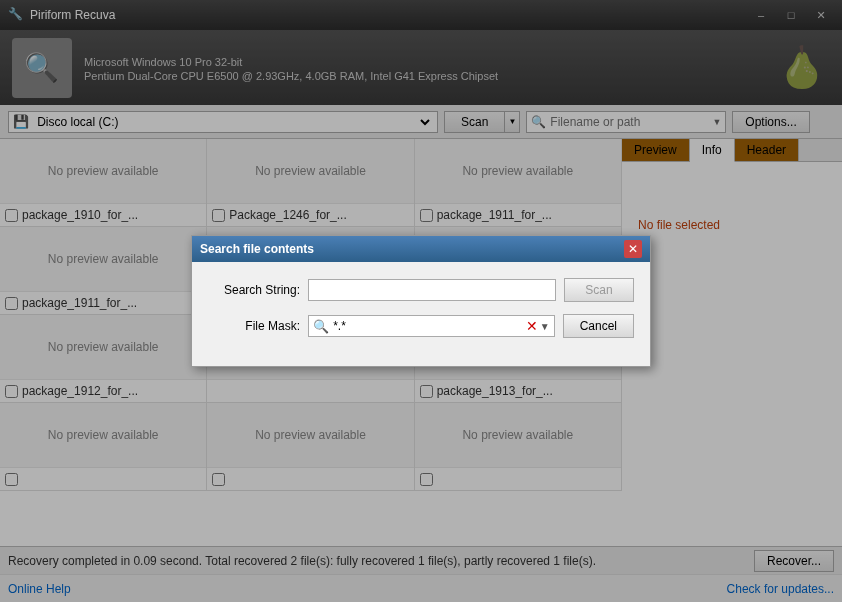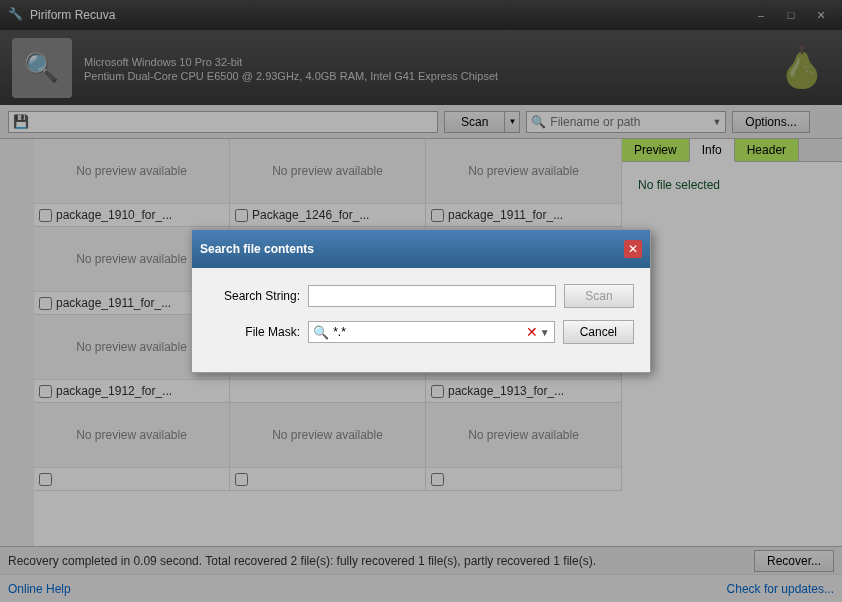--- a/index.html
+++ b/index.html
@@ -116,25 +116,25 @@
       font-size: 11px; color: #333; background: #fff;
       height: 22px;
     }
     .file-checkbox { margin-right: 4px; }
 
     
     .right-panel { width: 220px; background: #fff; }
     .panel-tabs { display: flex; border-bottom: 1px solid #bbb; background: #e8e8e8; }
     .panel-tab {
       padding: 4px 12px; cursor: pointer; border-right: 1px solid #bbb;
-      font-size: 12px; background: #bef264;
+      font-size: 12px; background: #a16207;
     }
     .panel-tab.active { background: #fff; border-bottom: 1px solid #fff; margin-bottom: -1px; }
     .panel-content { padding: 8px; }
-    .no-file-selected { color: #14532d; font-size: 12px; padding: 8px; }
+    .no-file-selected { color: #c2410c; font-size: 12px; padding: 8px; margin-top: 40px; }
 
     
     .statusbar {
       background: #e8e8e8; border-top: 1px solid #bbb;
       height: 28px; display: flex; align-items: center;
       padding: 0 8px; justify-content: space-between;
       font-size: 11px; color: #333;
     }
     .recover-btn {
       background: linear-gradient(to bottom, #f5f5f5, #e0e0e0);
@@ -156,21 +156,21 @@
       background: rgba(0,0,0,0.3); display: flex; align-items: center; justify-content: center;
       z-index: 1000;
     }
     .modal {
       background: #f0f0f0; border: 1px solid #999;
       box-shadow: 3px 3px 10px rgba(0,0,0,0.4);
       width: 460px;
     }
     .modal-titlebar {
       background: linear-gradient(to bottom, #4a7fb5, #2d5f8a);
-      height: 38px; display: flex; align-items: center;
+      height: 26px; display: flex; align-items: center;
       padding: 0 8px; color: #fff; font-size: 12px; font-weight: bold;
     }
     .modal-titlebar-title { flex: 1; }
     .modal-close {
       width: 18px; height: 18px; background: #c44; border: none;
       color: #fff; cursor: pointer; font-size: 12px; border-radius: 2px;
       display: flex; align-items: center; justify-content: center;
     }
     .modal-body { padding: 16px; }
     .modal-row {
@@ -200,21 +200,21 @@
       min-width: 70px;
     }
     .modal-cancel-btn {
       background: linear-gradient(to bottom, #f5f5f5, #d8d8d8);
       border: 1px solid #aaa; height: 24px; padding: 0 16px;
       cursor: pointer; font-size: 12px;
       min-width: 70px;
     }
 
     
-    .grid-wrapper { display: flex; flex: 1; overflow: hidden; padding-left: 34px; }
+    .grid-wrapper { display: flex; flex: 1; overflow: hidden; }
     .grid-scroll { flex: 1; overflow-y: scroll; background: #fff; }
     .grid-scroll::-webkit-scrollbar { width: 16px; }
     .grid-scroll::-webkit-scrollbar-track { background: #f0f0f0; border-left: 1px solid #ccc; }
     .grid-scroll::-webkit-scrollbar-thumb { background: #c0c0c0; border: 1px solid #aaa; }
   </style>
 </head>
 <body>
 
 <div class="titlebar">
   <span class="titlebar-icon">🔧</span>
@@ -231,20 +231,23 @@
   <div class="app-info">
     <div class="app-subtitle">Microsoft Windows 10 Pro 32-bit</div>
     <div class="app-subtitle">Pentium Dual-Core CPU E6500 @ 2.93GHz, 4.0GB RAM, Intel G41 Express Chipset</div>
   </div>
   <div class="app-pear">🍐</div>
 </div>
 
 <div class="toolbar">
   <div class="drive-select">
     <span class="drive-icon">💾</span>
+    <select>
+      <option>Disco local (C:)</option>
+    </select>
   </div>
   <div class="scan-group">
     <button class="scan-btn">Scan</button>
     <div class="scan-dropdown">▼</div>
   </div>
   <div class="search-group">
     <span class="search-icon">🔍</span>
     <input class="search-input" type="text" placeholder="Filename or path" style="">
     <span class="search-arrow">▼</span>
   </div>

